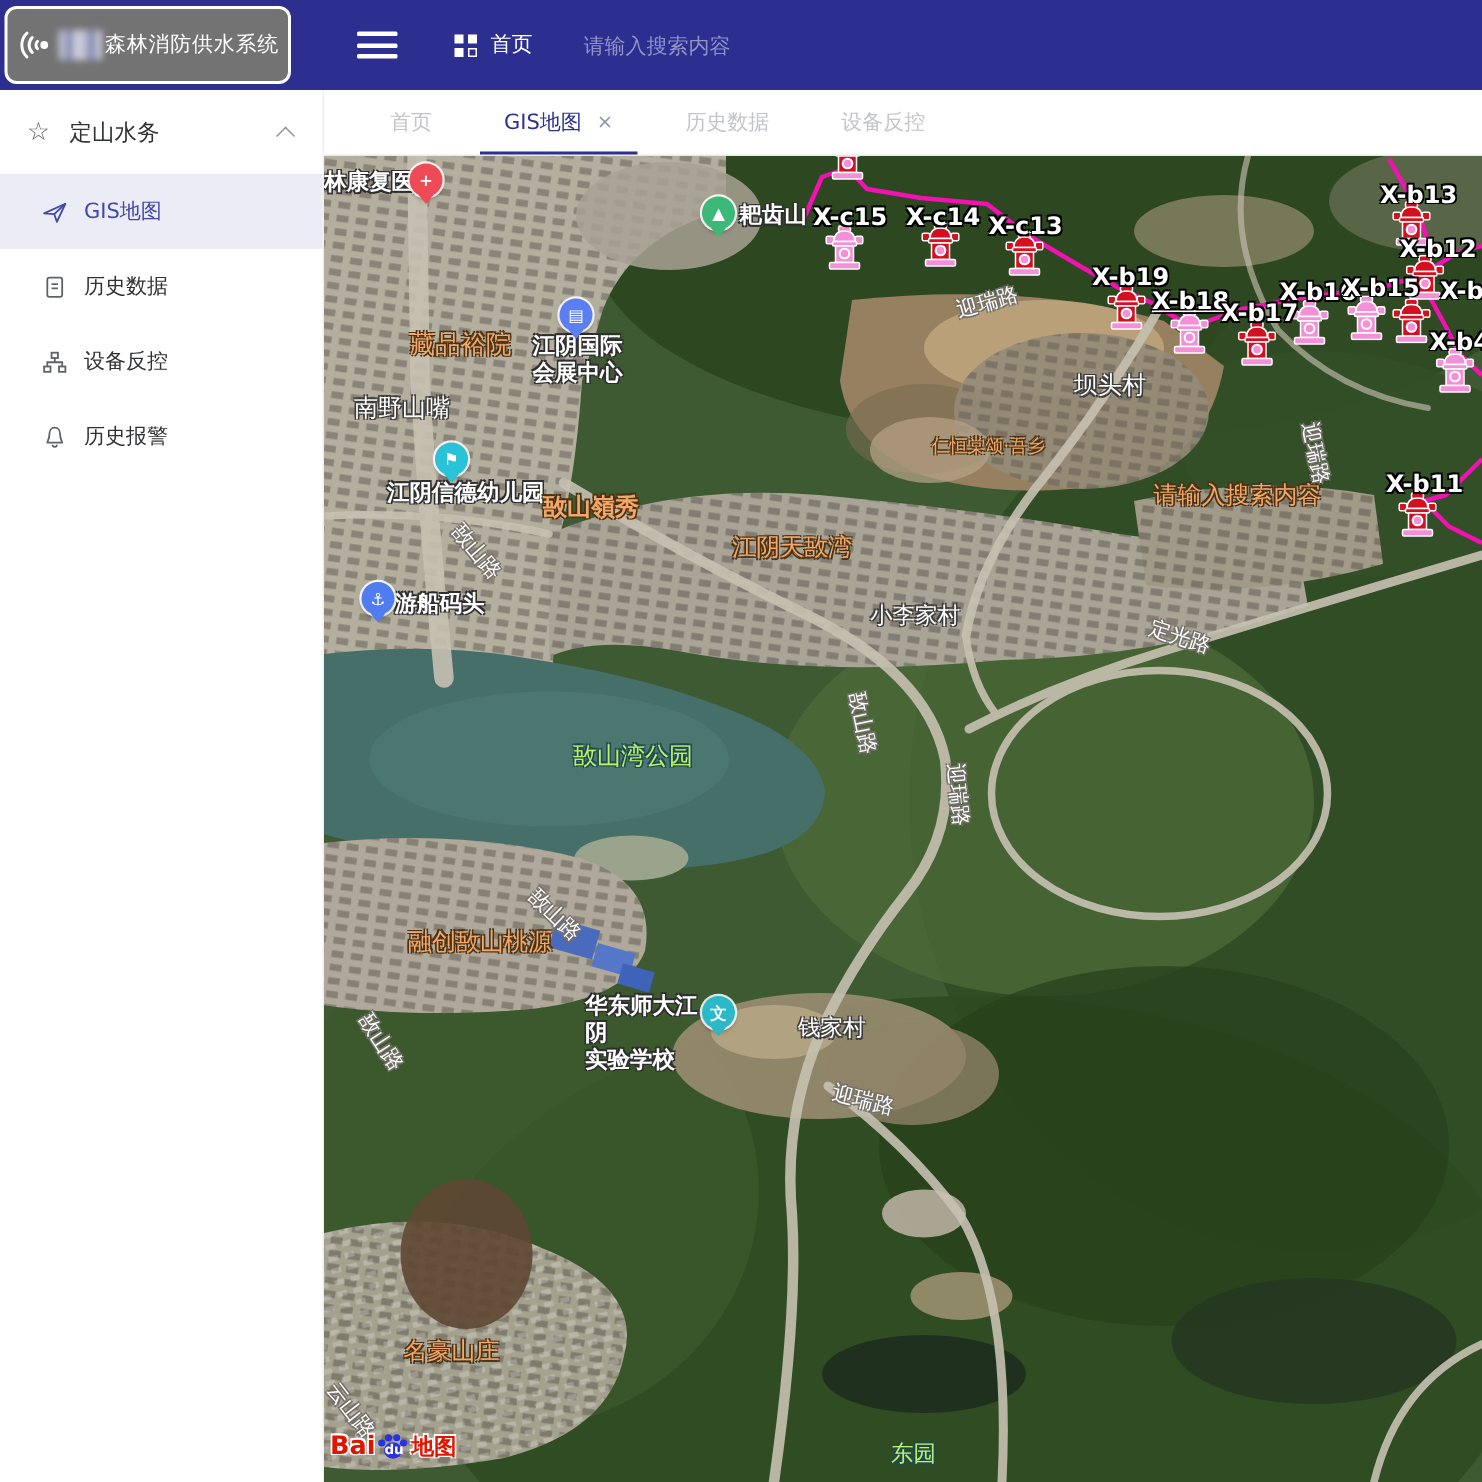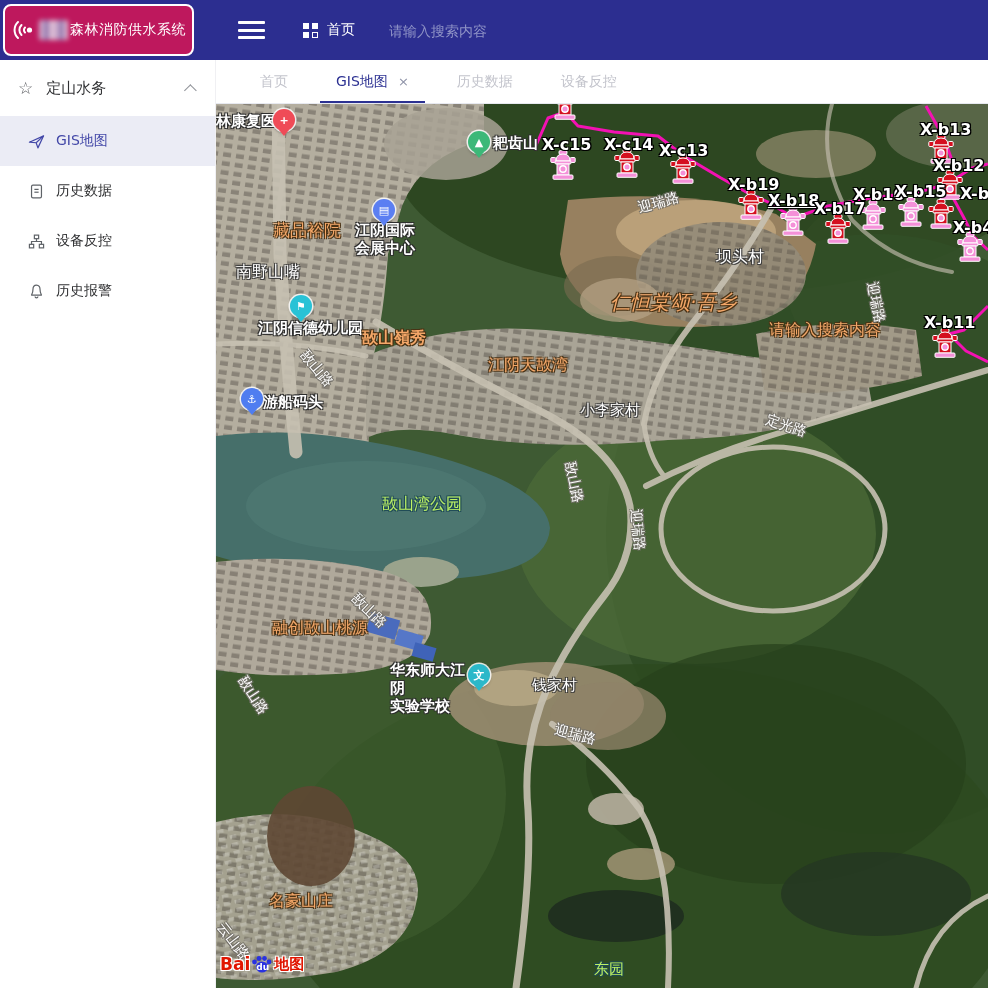--- a/index.html
+++ b/index.html
@@ -2,21 +2,21 @@
 <html><head>
 <meta charset="utf-8">
 <style>
   html,body{margin:0;padding:0;background:#fff;}
   *{box-sizing:border-box;}
   body{font-family:"DejaVu Sans","Liberation Sans",sans-serif;width:988px;height:988px;overflow:hidden;}
   .app{width:988px;height:988px;display:flex;flex-direction:column;position:relative;}
 
   
   .header{height:60px;background:#2c2e90;display:flex;align-items:center;flex:0 0 60px;position:relative;z-index:50;}
-  .logo-box{margin:3px 0 3px 3px;width:191px;height:52px;border:2px solid #fff;border-radius:8px;display:flex;align-items:center;padding:0 6px;background:#be185d;}
+  .logo-box{margin:3px 0 3px 3px;width:191px;height:52px;border:2px solid #fff;border-radius:8px;display:flex;align-items:center;padding:0 6px;background:#737373;}
   .logo-icon{flex:0 0 26px;height:26px;margin-right:2px;}
   .logo-blur{width:38px;height:20px;margin-right:2px;border-radius:2px;
     background:repeating-linear-gradient(90deg,#cfd2e8 0 5px,#8d92c4 5px 10px,#e8e9f4 10px 15px);
     filter:blur(2.5px);opacity:.8;}
   .logo-text{color:#fff;font-size:14px;font-weight:500;white-space:nowrap;letter-spacing:0.5px;}
   .burger{margin-left:44px;width:27px;height:18px;display:flex;flex-direction:column;justify-content:space-between;cursor:pointer;}
   .burger span{display:block;height:3px;background:#fff;border-radius:1px;}
   .home-nav{margin-left:38px;display:flex;align-items:center;color:#fff;font-size:14px;cursor:pointer;}
   .grid-icon{width:15px;height:15px;margin-right:9px;position:relative;}
   .grid-icon i{position:absolute;width:6px;height:6px;background:#fff;}
@@ -500,21 +500,21 @@
           <div class="pin" style="--c: #2bb8c9; left: 252px; top: 560px;">
             <span>文</span>
           </div>
           <div class="poi-label" style="left: 174px; top: 557px; width: 80px; text-align: left;">华东师大江阴
 实验学校</div>
           <div class="map-label lab-orange" style="left: 57px; top: 117px; font-size: 17px;">藏品裕院</div>
           <div class="map-label lab-white" style="left: 20px; top: 159px; font-size: 16px;">南野山嘴</div>
           <div class="map-label lab-orange" style="left: 146px; top: 225px; font-size: 16px; font-weight: bold;">敔山嶺秀</div>
           <div class="map-label lab-orange" style="left: 272px; top: 252px; font-size: 16px;">江阴天敔湾</div>
           <div class="map-label lab-white" style="left: 500px; top: 144px; font-size: 16px;">坝头村</div>
-          <div class="map-label lab-orange" style="left: 394px; top: 187px; font-size: 20px; font-style: italic;">仁恒棠颂·吾乡</div>
+          <div class="map-label lab-orange" style="left: 405px; top: 187px; font-size: 12px;">仁恒棠颂·吾乡</div>
           <div class="map-label lab-orange" style="left: 553px; top: 217px; font-size: 16px;">请输入搜索内容</div>
           <div class="map-label lab-white" style="left: 364px; top: 298px; font-size: 15px;">小李家村</div>
           <div class="map-label lab-cyan" style="left: 166px; top: 391px; font-size: 16px;">敔山湾公园</div>
           <div class="map-label lab-orange" style="left: 56px; top: 515px; font-size: 16px;">融创敔山桃源</div>
           <div class="map-label lab-white" style="left: 316px; top: 573px; font-size: 15px;">钱家村</div>
           <div class="map-label lab-orange" style="left: 53px; top: 788px; font-size: 16px;">名豪山庄</div>
           <div class="map-label lab-cyan" style="left: 378px; top: 857px; font-size: 15px;">东园</div>
           <div class="map-label lab-road" style="left: 420px; top: 96px; transform: rotate(-16deg);">迎瑞路</div>
           <div class="map-label lab-road" style="left: 664px; top: 176px; transform: rotate(78deg);">迎瑞路</div>
           <div class="map-label lab-road" style="left: 428px; top: 404px; transform: rotate(84deg);">迎瑞路</div>

